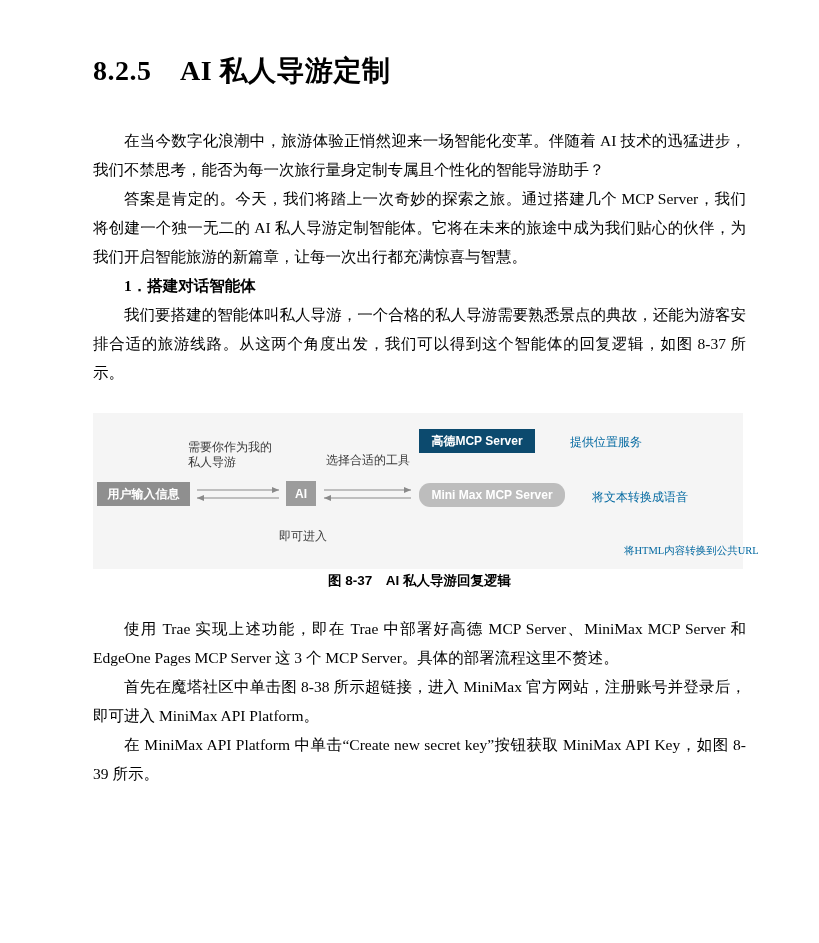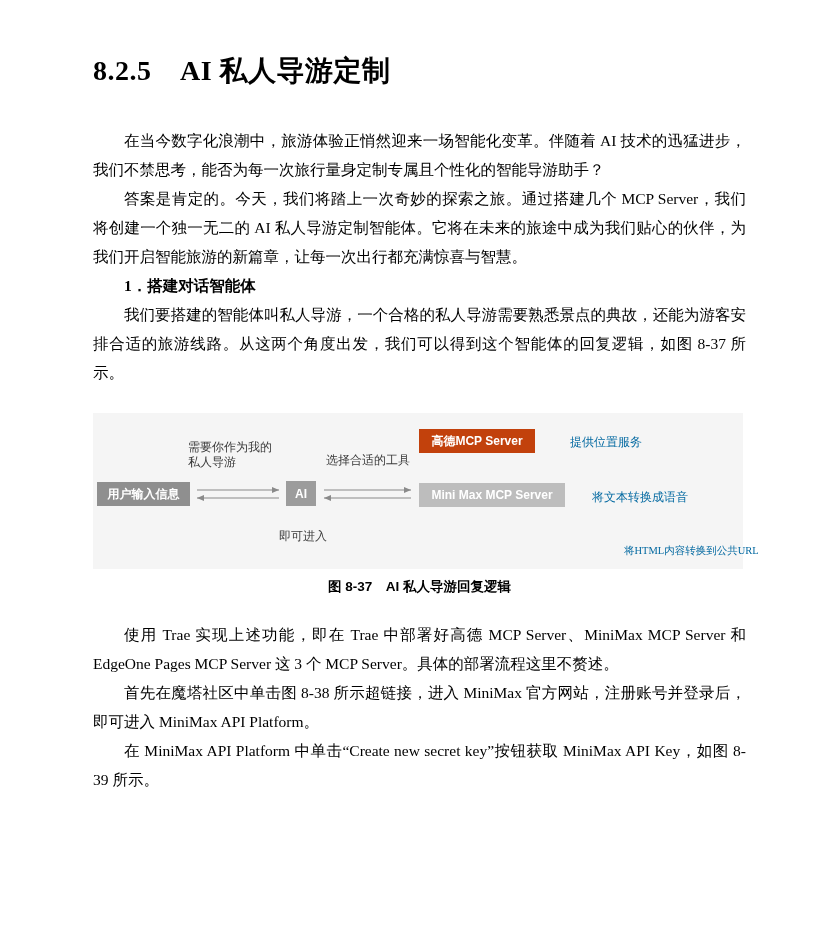--- a/index.html
+++ b/index.html
@@ -75,21 +75,21 @@
     white-space:nowrap;
   }
   .label-request { left:95px;  top:27px; width:112px; text-align:left; }
   .label-analyze { left:186px; top:116px; }
   .label-tool    { left:233px; top:40px; }
   .annot { position:absolute; font-size:12px; color:#0369a1; white-space:nowrap;font-family:Liberation Serif, serif; }
   .annot-0 { left:477px; top:21px; }
   .annot-1 { left:499px; top:76px; }
   .annot-2 { left:531px; top:131px; font-size:10.5px;text-align:right; }
   .figure-caption {
-    margin-top:9px;
+    margin-top:3px;
     text-align:center;
     font-size:13.5px;
     font-weight:bold;
     font-family:"Liberation Sans", sans-serif;
   }
   .after-caption { margin-top:24px; }
 </style>
 </head>
 <body>
 
@@ -124,22 +124,22 @@
       <div class="fig-label label-request">
         <span>需要你作为我的</span><br>
         <span>私人导游</span>
       </div>
 
       <div class="node node-ai" style="background: rgb(156, 156, 156);">AI</div>
 
       <div class="fig-label label-analyze">即可进入</div>
       <div class="fig-label label-tool">选择合适的工具</div>
 
-      <div class="node server server-0" style="background: #c2410c;">高德MCP Server</div>
-      <div class="node server server-1" style="background: rgb(189, 189, 189);">Mini Max MCP Server</div>
+      <div class="node server server-0" style="background: #0c4a6e;">高德MCP Server</div>
+      <div class="node server server-1" style="background: rgb(189, 189, 189); border-radius: 11px;">Mini Max MCP Server</div>
 
       <div class="annot annot-0">提供位置服务</div>
       <div class="annot annot-1">将文本转换成语音</div>
       <div class="annot annot-2">将HTML内容转换到公共URL</div>
     </div>
 
     <div class="figure-caption">图 8-37　AI 私人导游回复逻辑</div>
 
     <p class="body-para after-caption">使用 Trae 实现上述功能，即在 Trae 中部署好高德 MCP Server、MiniMax MCP Server 和 EdgeOne Pages MCP Server 这 3 个 MCP Server。具体的部署流程这里不赘述。</p>
     <p class="body-para">首先在魔塔社区中单击图 8-38 所示超链接，进入 MiniMax 官方网站，注册账号并登录后，即可进入 MiniMax API Platform。</p>

